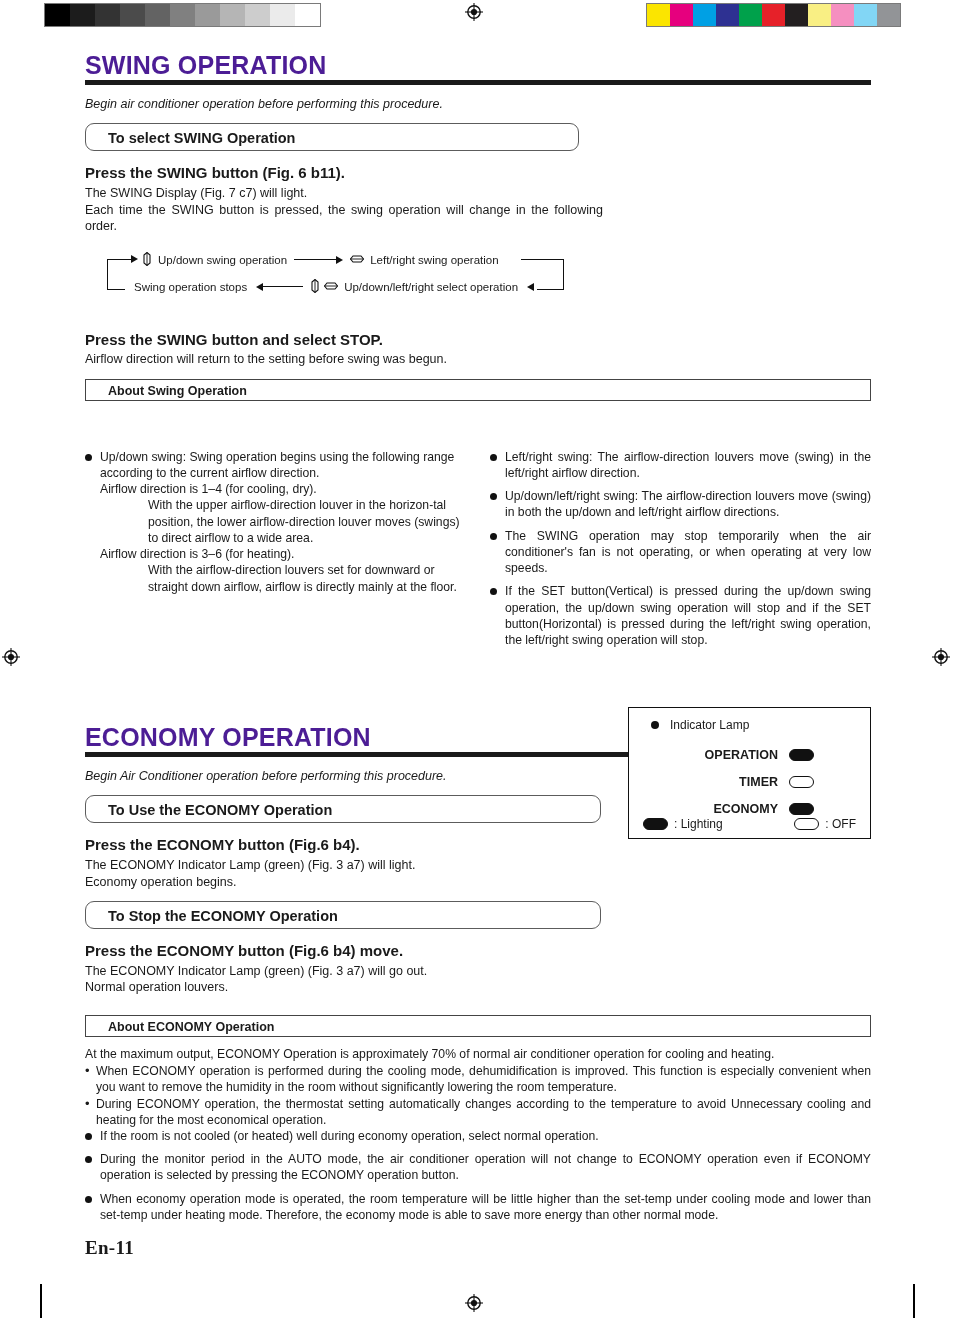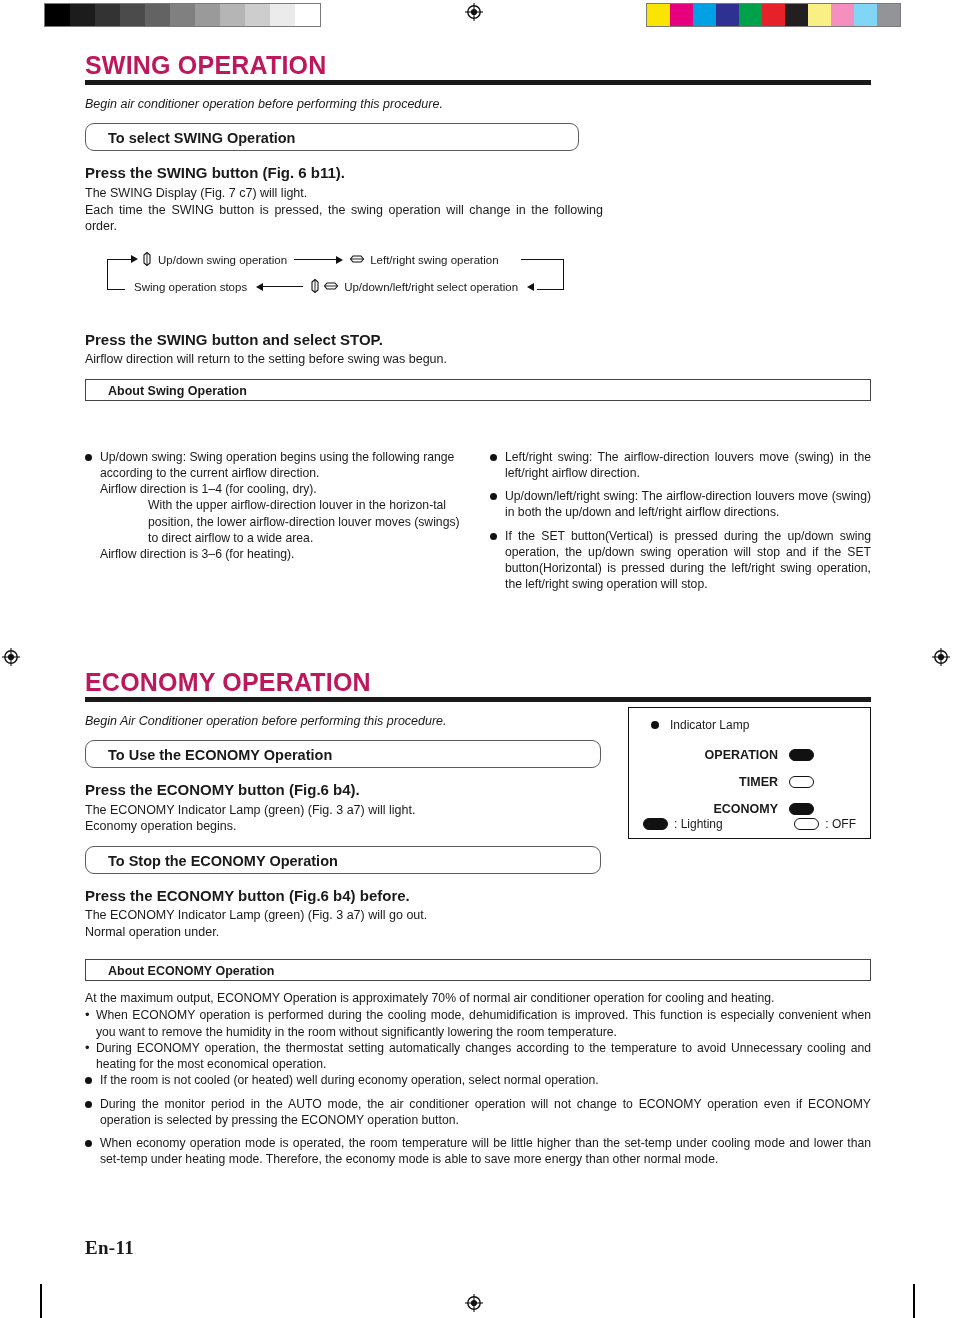--- a/index.html
+++ b/index.html
@@ -58,21 +58,21 @@
     left: 85px;
     width: 786px;
   }
 
   h1.sect-title {
     font-size: 25px;
     font-weight: bold;
     letter-spacing: 0.2px;
     margin: 0 0 1px 0;
     line-height: 1.08;
-    color: #be185d;
+    color: #4c1d95;
   }
   .sect-rule {
     height: 5px;
     background: #1a1a1a;
     margin-bottom: 11px;
   }
 
   p.intro {
     font-size: 12.5px;
     margin: 0 0 11px 0;
@@ -393,47 +393,49 @@
   <div class="about-bar">About Swing Operation</div>
 
   <div class="two-col">
     <div class="col">
       <ul class="blist" id="swingLeftList">
           <li>
             <span class="plain-line">Up/down swing: Swing operation begins using the following range according to the current airflow direction.</span>
             <span class="plain-line">Airflow direction is 1–4 (for cooling, dry).</span>
             <span class="sub-indent">With the upper airflow-direction louver in the horizon-tal position, the lower airflow-direction louver moves (swings) to direct airflow to a wide area.</span>
             <span class="plain-line">Airflow direction is 3–6 (for heating).</span>
+            <span class="sub-indent">With the airflow-direction louvers set for downward or straight down airflow, airflow is directly mainly at the floor.</span>
           </li>
         </ul>
     </div>
     <div class="col">
       <ul class="blist tight" id="swingRightList">
           <li>Left/right swing: The airflow-direction louvers move (swing) in the left/right airflow direction.</li>
           <li>Up/down/left/right swing: The airflow-direction louvers move (swing) in both the up/down and left/right airflow directions.</li>
+          <li>The SWING operation may stop temporarily when the air conditioner's fan is not operating, or when operating at very low speeds.</li>
           <li>If the SET button(Vertical) is pressed during the up/down swing operation, the up/down swing operation will stop and if the SET button(Horizontal) is pressed during the left/right swing operation, the left/right swing operation will stop.</li>
         </ul>
     </div>
   </div>
 
   <div style="height:69px;"></div>
 
   <h1 class="sect-title">ECONOMY OPERATION</h1>
   <div class="sect-rule"></div>
   <p class="intro">Begin Air Conditioner operation before performing this procedure.</p>
 
   <div class="pill wide">To Use the ECONOMY Operation</div>
   <h2 class="step">Press the ECONOMY button (Fig.6 b4).</h2>
   <p class="step-body">The ECONOMY Indicator Lamp (green) (Fig. 3 a7) will light.</p>
   <p class="step-body" style="margin-bottom:11px;">Economy operation begins.</p>
 
   <div class="pill wide">To Stop the ECONOMY Operation</div>
-  <h2 class="step">Press the ECONOMY button (Fig.6 b4) before.</h2>
+  <h2 class="step">Press the ECONOMY button (Fig.6 b4) move.</h2>
   <p class="step-body">The ECONOMY Indicator Lamp (green) (Fig. 3 a7) will go out.</p>
-  <p class="step-body" style="margin-bottom:19px;">Normal operation under.</p>
+  <p class="step-body" style="margin-bottom:19px;">Normal operation louvers.</p>
 
   <div class="about-bar">About ECONOMY Operation</div>
 
   <p class="nobullet">At the maximum output, ECONOMY Operation is approximately 70% of normal air conditioner operation for cooling and heating.</p>
   <ul class="dlist" id="econDashList">
       <li>When ECONOMY operation is performed during the cooling mode, dehumidification is improved. This function is especially convenient when you want to remove the humidity in the room without significantly lowering the room temperature.</li>
       <li>During ECONOMY operation, the thermostat setting automatically changes according to the temperature to avoid Unnecessary cooling and heating for the most economical operation.</li>
     </ul>
   <ul class="blist tight" id="econBulletList" style="margin-top:0;">
       <li>If the room is not cooled (or heated) well during economy operation, select normal operation.</li>

